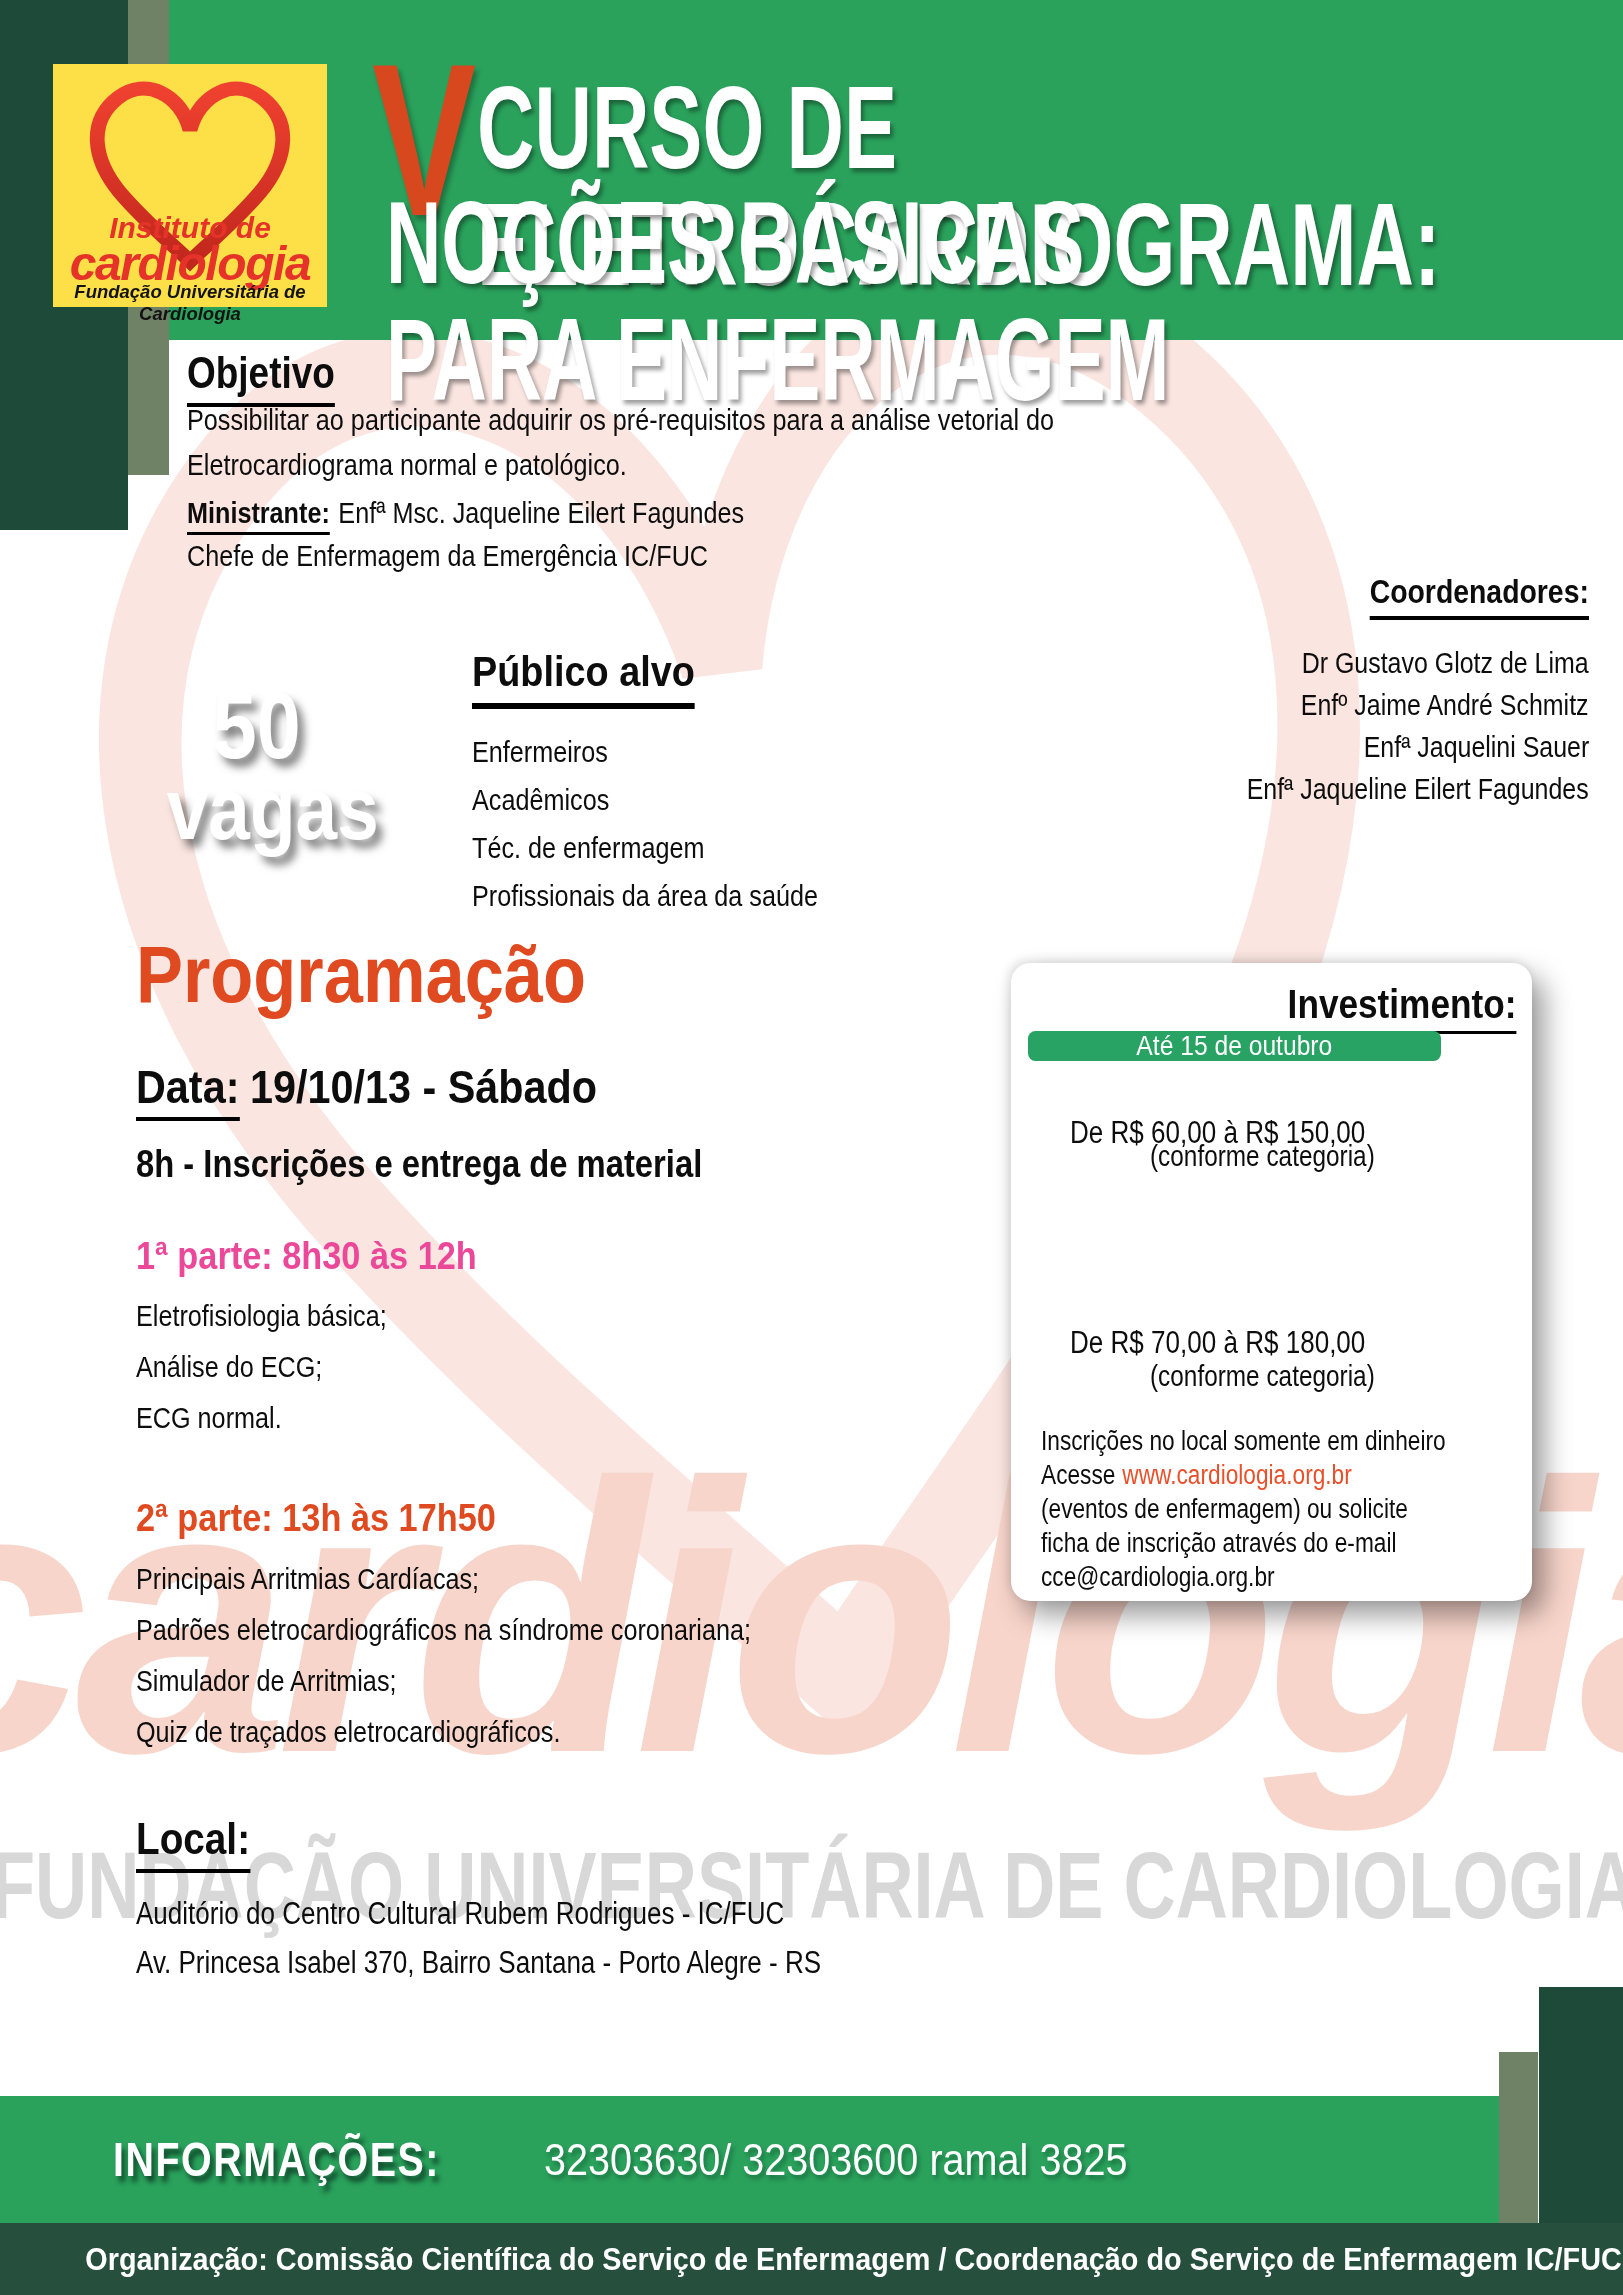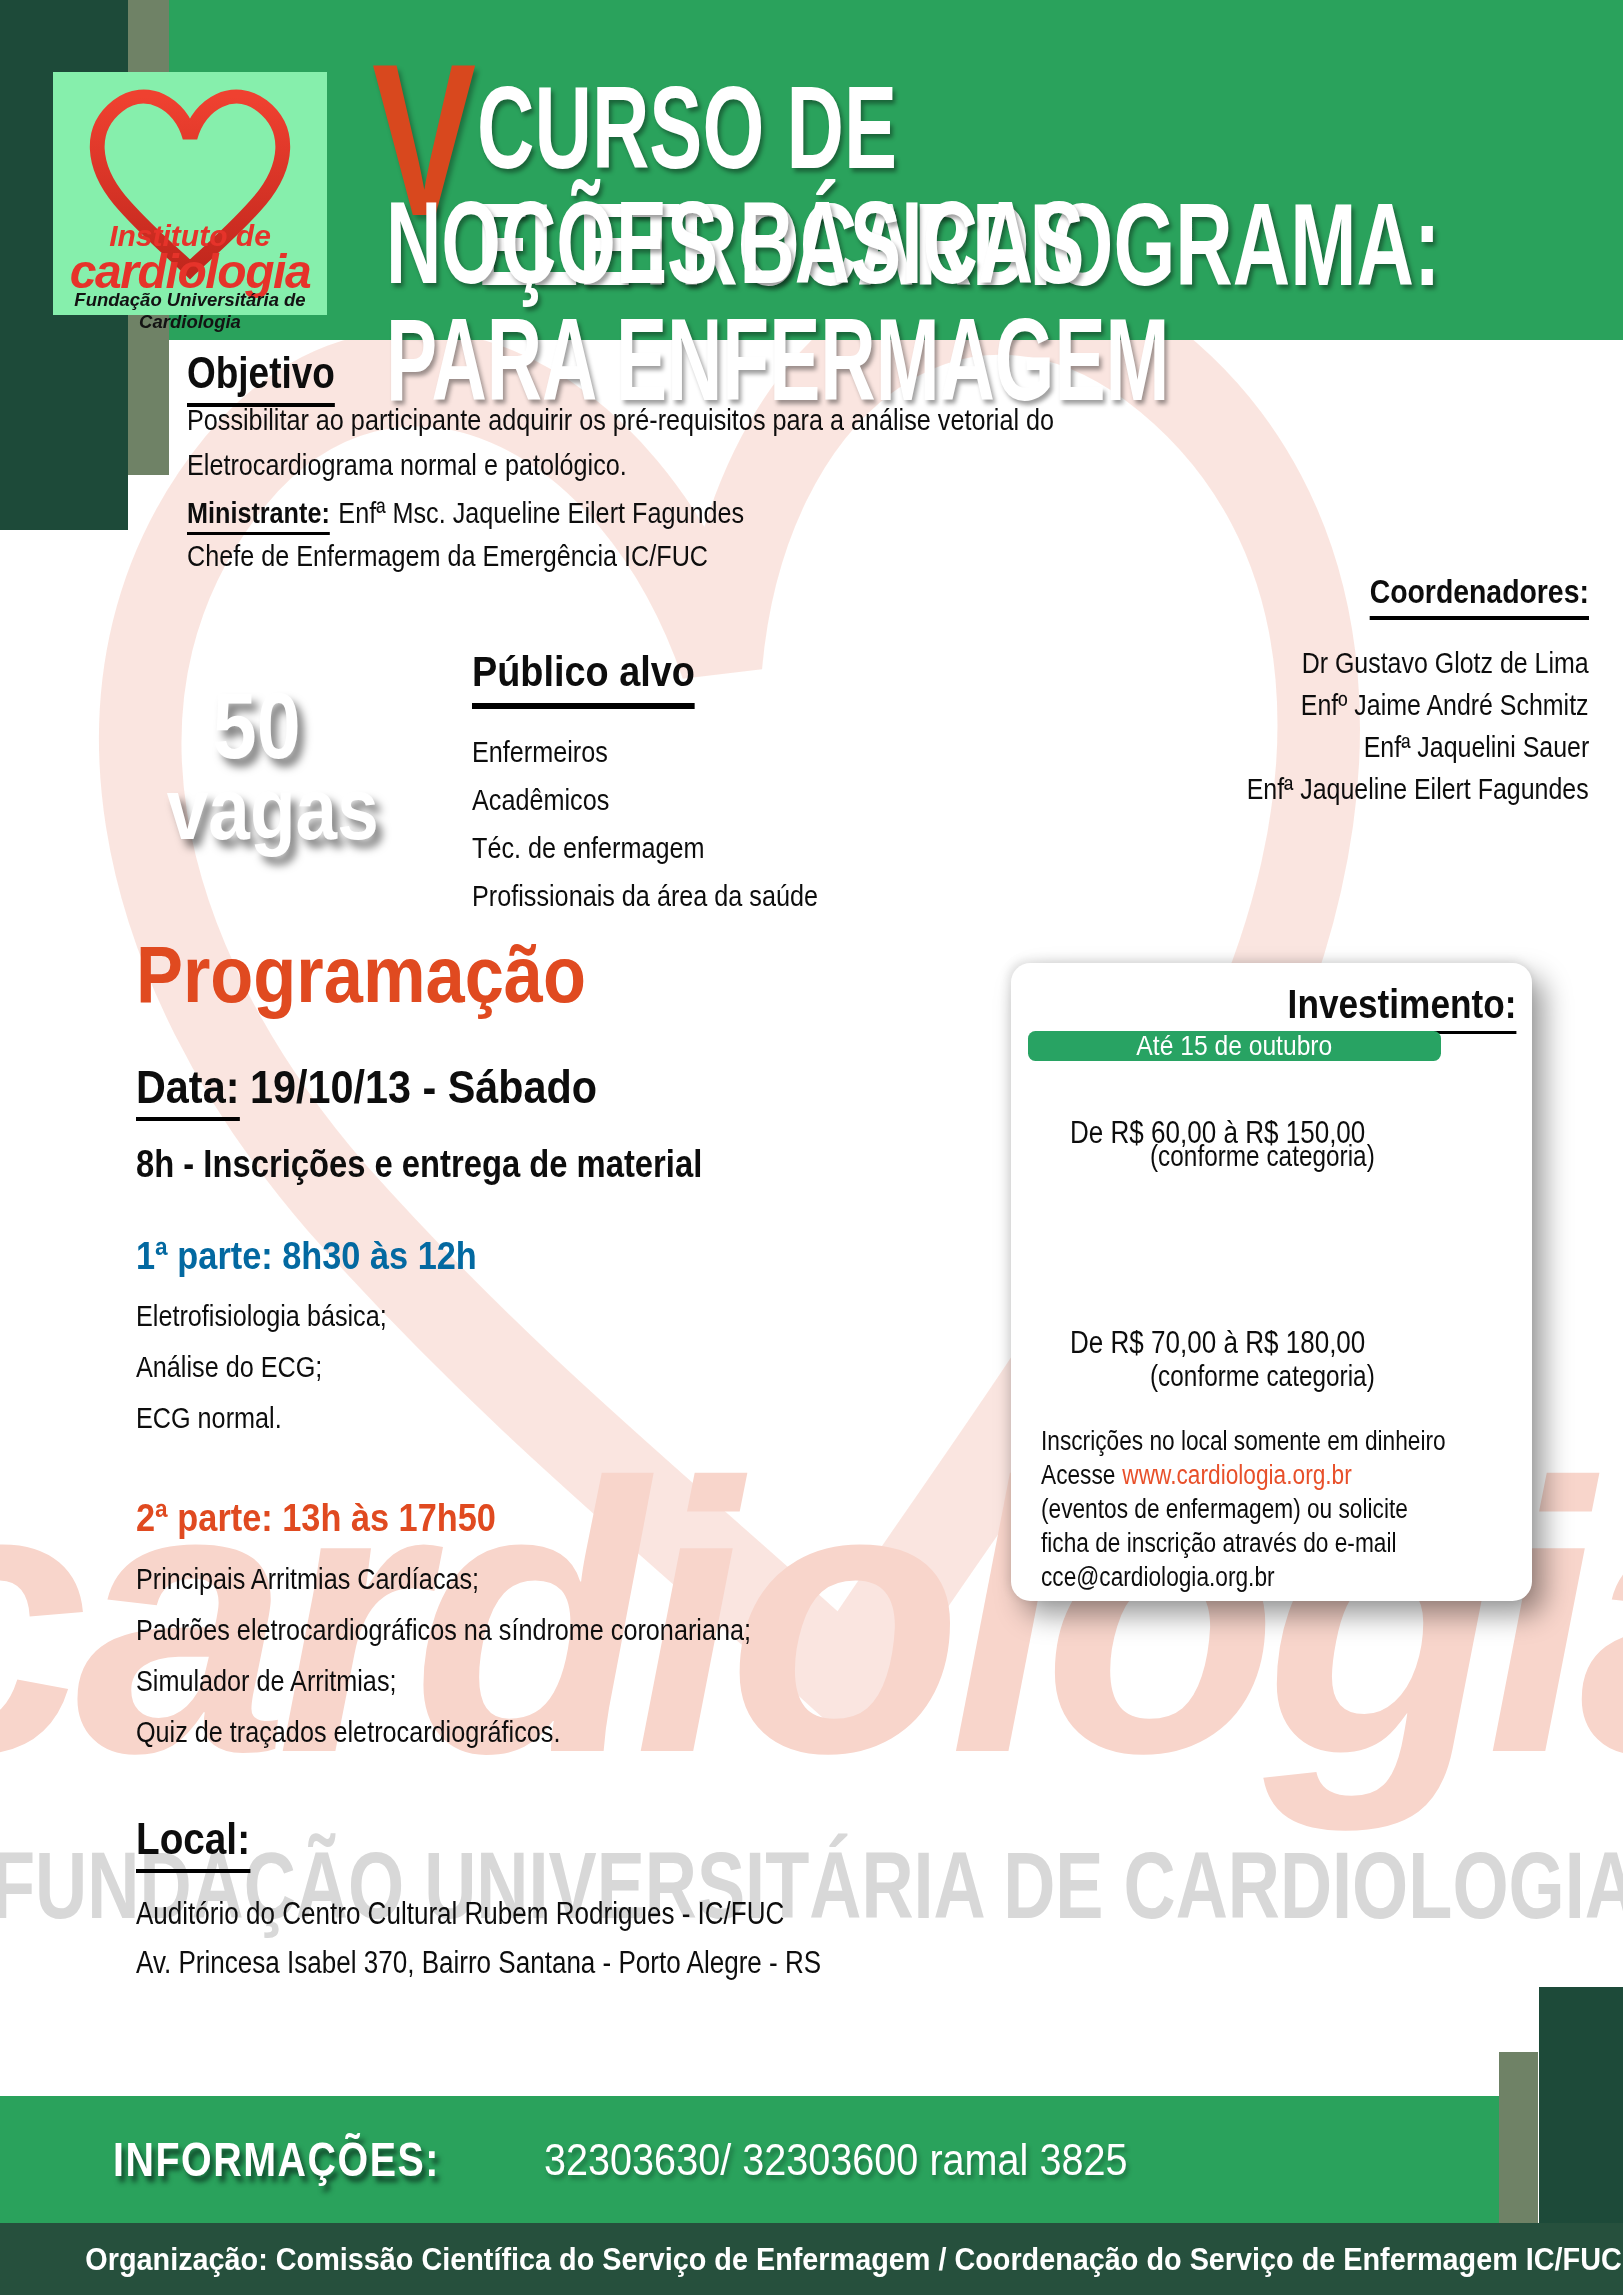--- a/index.html
+++ b/index.html
@@ -22,21 +22,21 @@
              text-align:center;line-height:72px;}
 
   
   #wm-heart{left:56px;top:217px;width:1411px;height:1550px;z-index:1;transform:rotate(-7deg);opacity:.5;}
   #wm-cardio{left:-125px;top:1397px;z-index:1;font-size:384px;font-weight:700;font-style:italic;
              color:#f8d5cb;white-space:nowrap;letter-spacing:-13px;}
   #wm-fund{left:-9.3px;top:1831px;z-index:1;font-size:95px;font-weight:700;color:#d8d8d8;
            white-space:nowrap;transform:scaleX(.76);transform-origin:left top;}
 
   
-  #logo-box{left:53px;top:72px;width:274px;height:243px;background:#86efac;z-index:4;}
+  #logo-box{left:53px;top:64px;width:274px;height:243px;background:#fde047;z-index:4;}
   #logo-heart{left:26px;top:9.3px;width:222px;height:199px;}
   .logo-t{left:0;width:274px;text-align:center;color:#e6332a;font-style:italic;font-weight:700;}
   #logo-l1{top:147px;font-size:30px;}
   #logo-l2{top:172px;font-size:48px;letter-spacing:-1.4px;}
   #logo-l3{top:217px;font-size:18.5px;color:#131313;}
 
   
   .hshadow{text-shadow:4.2px 4.2px 5.6px rgba(0,0,0,.38);}
   #title-v{left:372px;top:32px;font-size:217px;font-weight:700;color:#d8481e;z-index:5;line-height:1;
            transform:scaleX(.72);transform-origin:left top;text-shadow:4.6px 4.6px 6.5px rgba(0,0,0,.3);}
@@ -67,21 +67,21 @@
   #vagas .vword span{display:inline-block;transform:scaleX(.85);transform-origin:center top;}
 
   #publico{left:472px;top:647px;}
   #publico-h{font-size:43px;border-bottom:6px solid #000;padding-bottom:7.4px;font-weight:700;}
   #publico .items{margin-top:18.5px;font-size:30px;line-height:48px;}
 
   #prog-h{left:136px;top:935px;font-size:80px;font-weight:700;color:#e04a20;line-height:1;}
   #data-line{left:136px;top:1059px;font-size:47px;font-weight:700;}
   #data-line .lab{border-bottom:4.2px solid #000;padding-bottom:3.7px;margin-right:12px;}
   #abertura{left:136px;top:1142px;font-size:39px;font-weight:700;}
-  #p1-title{left:136px;top:1234px;font-size:39px;font-weight:700;color:#0369a1;}
+  #p1-title{left:136px;top:1234px;font-size:39px;font-weight:700;color:#ec4899;}
   #p1-items{left:136px;top:1290px;font-size:30px;line-height:51px;}
   #p2-title{left:136px;top:1496px;font-size:39px;font-weight:700;color:#e04a20;}
   #p2-items{left:136px;top:1553px;font-size:30px;line-height:51px;}
 
   #local{left:136px;top:1814px;}
   #local-h{font-size:44px;}
   #local .lines{margin-top:16.7px;font-size:31px;line-height:49px;}
 
   
   #card{left:1011px;top:963px;width:521px;height:638px;background:#fff;border-radius:19.4px;z-index:6;

